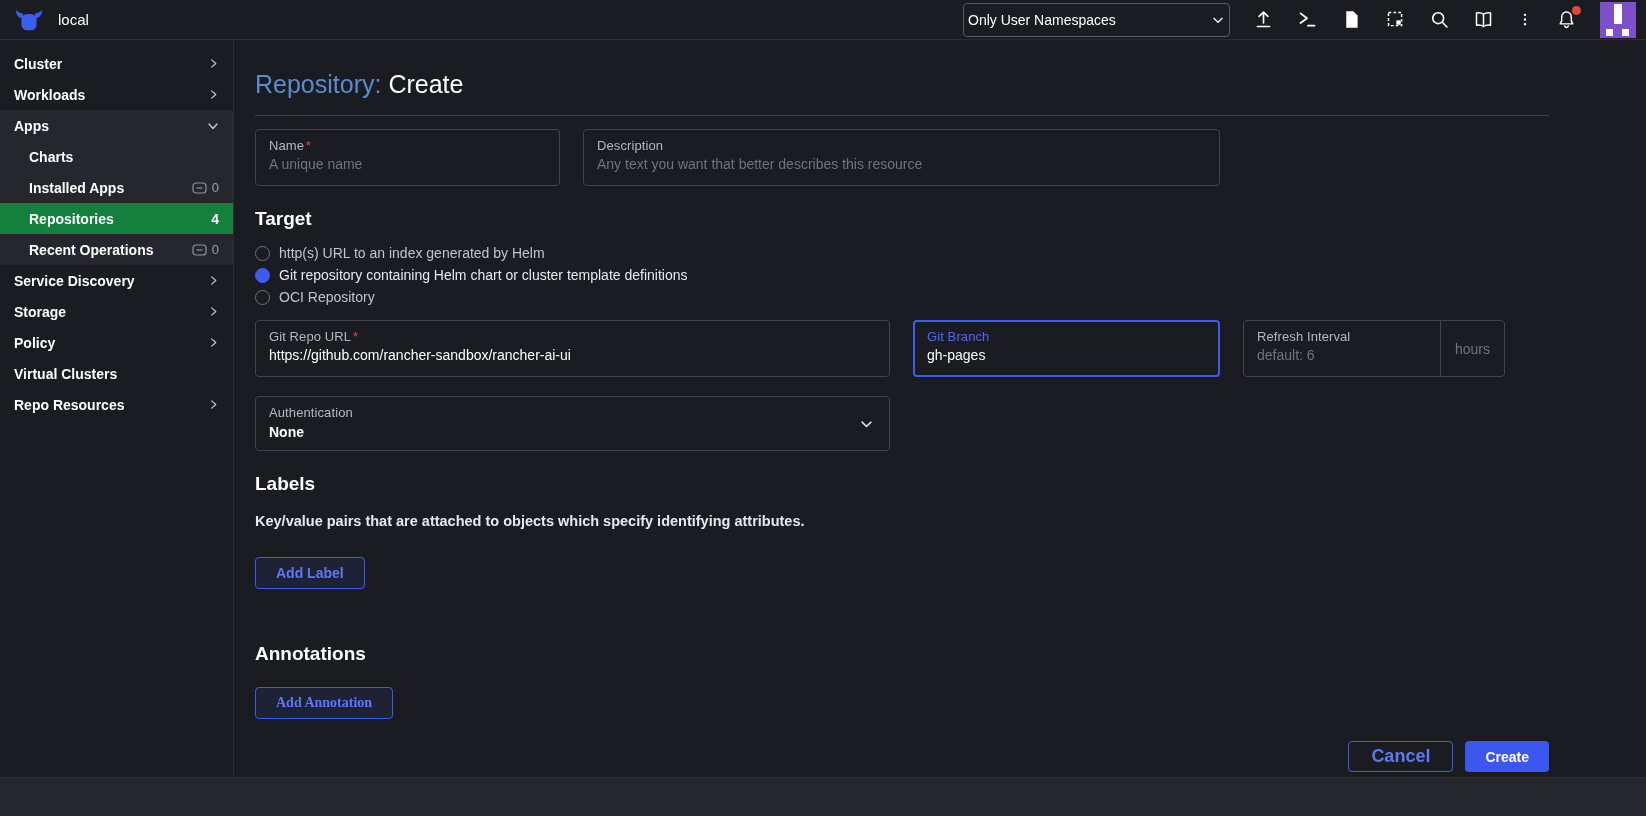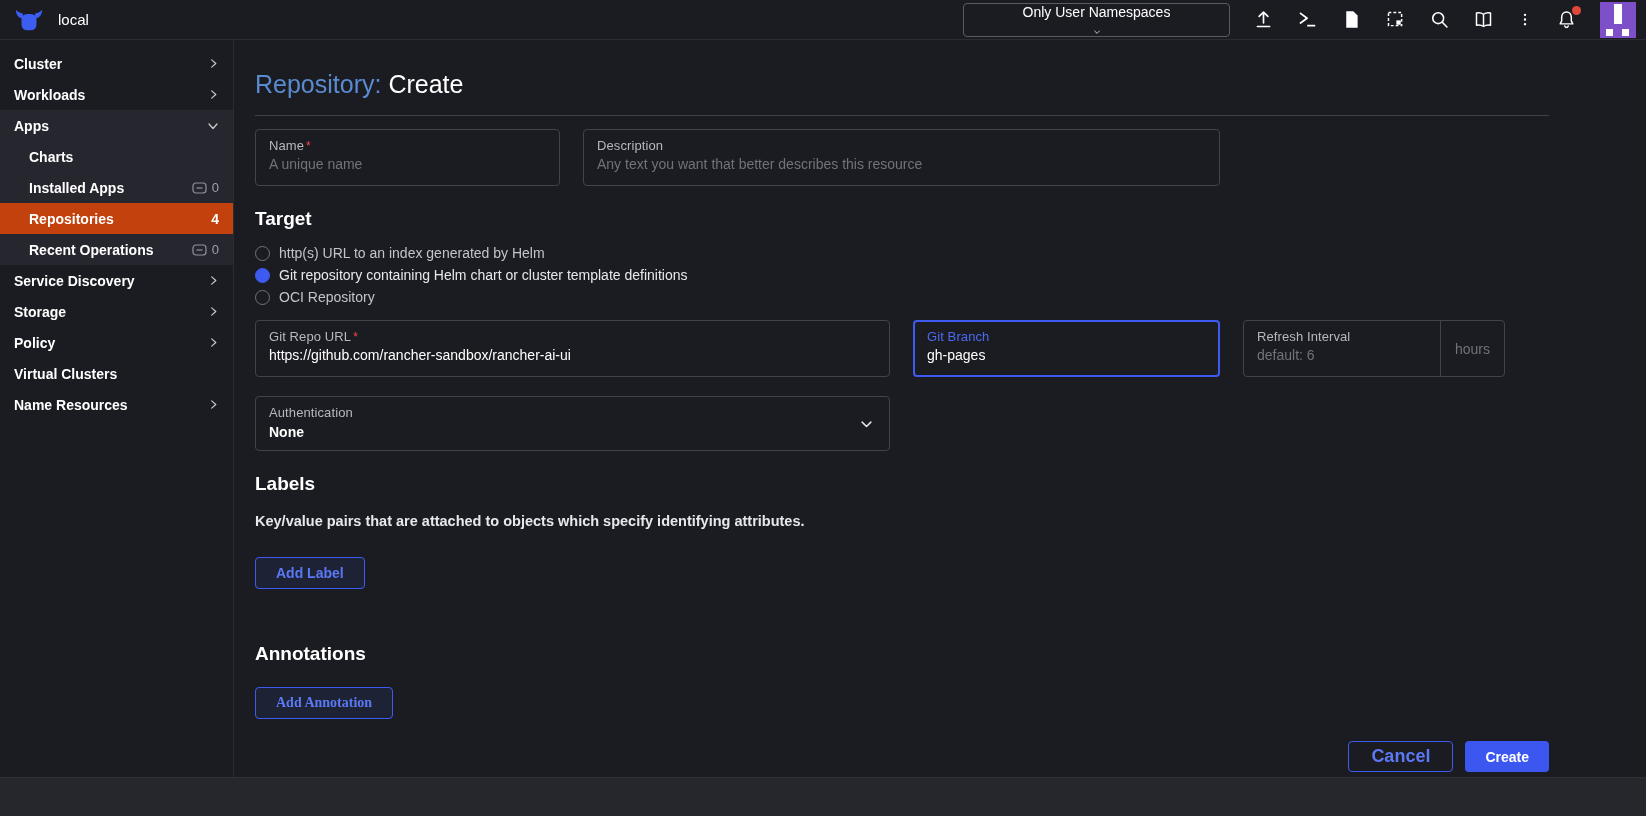--- a/index.html
+++ b/index.html
@@ -5,39 +5,39 @@
   * { margin:0; padding:0; box-sizing:border-box; }
   html,body { background:#101114; }
   body { font-family:"Liberation Sans","DejaVu Sans",sans-serif; }
   .app { width:1646px; height:816px; background:#1b1c21; color:#e4e5e9; overflow:hidden; position:relative; }
 
   
   .topbar { height:40px; background:#1b1c21; border-bottom:1px solid #2c2d33; display:flex; align-items:center; padding:0 10px 0 14px; }
   .brand { display:flex; align-items:center; gap:14px; }
   .brand-name { font-size:15px; font-weight:500; color:#ffffff; }
   .topbar-right { margin-left:auto; display:flex; align-items:center; gap:23px; }
-  .ns-dropdown { width:267px; height:34px; border:1px solid #5a5b61; border-radius:4px; display:flex; align-items:center; padding:0 4px; gap:8px; cursor:pointer;flex-direction:column; }
+  .ns-dropdown { width:267px; height:34px; border:1px solid #5a5b61; border-radius:4px; display:flex; align-items:center; padding:0 4px; gap:8px; cursor:pointer; }
   .ns-dropdown span { font-size:14px; color:#ffffff; flex:1; }
   .tb-icon { width:21px; height:21px; display:block; cursor:pointer; }
   .bell-wrap { position:relative; }
   .bell-dot { position:absolute; top:-3px; right:-4px; width:9px; height:9px; border-radius:50%; background:#e0493a; }
   .avatar { width:36px; height:36px; background:#7d4fc9; position:relative; cursor:pointer; }
   .avatar i { position:absolute; background:#ffffff; display:block; }
   .avatar .a1 { left:14px; top:2px;  width:8px; height:20px; }
   .avatar .a2 { left:6px;  top:27px; width:7px; height:7px; }
   .avatar .a3 { left:22px; top:27px; width:7px; height:7px; }
 
   
   .layout { display:flex; height:737px; }
   .sidebar { width:234px; background:#1b1c21; border-right:1px solid #2c2d33; padding-top:8px; flex-shrink:0; }
   .nav-item { height:31px; display:flex; align-items:center; padding:0 14px; cursor:pointer; }
   .nav-item .nav-label { font-size:14px; font-weight:600; color:#ffffff; flex:1; }
   .nav-item.child { padding-left:29px; }
   .nav-group { background:#26272e; }
-  .nav-item.selected { background:#c2410c; }
+  .nav-item.selected { background:#15803d; }
   .nav-item.selected .nav-label { color:#ffffff; }
   .chev { flex-shrink:0; }
   .nav-count { display:flex; align-items:center; gap:5px; font-size:13px; color:#9ea0a8; font-weight:400; }
   .nav-item.selected .nav-count { color:#ffffff; font-weight:700; font-size:14px; }
 
   
   .content { flex:1; display:flex; flex-direction:column; padding:0 97px 5px 21px; }
   .page-title { margin-top:30px; font-size:25px; font-weight:500; }
   .title-type { color:#5a8bd0; }
   .title-action { color:#ffffff; }
@@ -227,21 +227,21 @@
       <div class="nav-item">
         <span class="nav-label">Policy</span>
         <svg class="chev" width="11" height="11" viewBox="0 0 24 24">
             <polyline points="8,4 17,12 8,20" fill="none" stroke="#c8c9cf" stroke-width="2.6" stroke-linecap="round" stroke-linejoin="round"></polyline>
           </svg>
       </div>
       <div class="nav-item">
         <span class="nav-label">Virtual Clusters</span>
       </div>
       <div class="nav-item">
-        <span class="nav-label">Name Resources</span>
+        <span class="nav-label">Repo Resources</span>
         <svg class="chev" width="11" height="11" viewBox="0 0 24 24">
             <polyline points="8,4 17,12 8,20" fill="none" stroke="#c8c9cf" stroke-width="2.6" stroke-linecap="round" stroke-linejoin="round"></polyline>
           </svg>
       </div>
     </nav>
 
     <main class="content">
       <h1 class="page-title">
         <span class="title-type">Repository:</span>
         <span class="title-action">Create</span>

